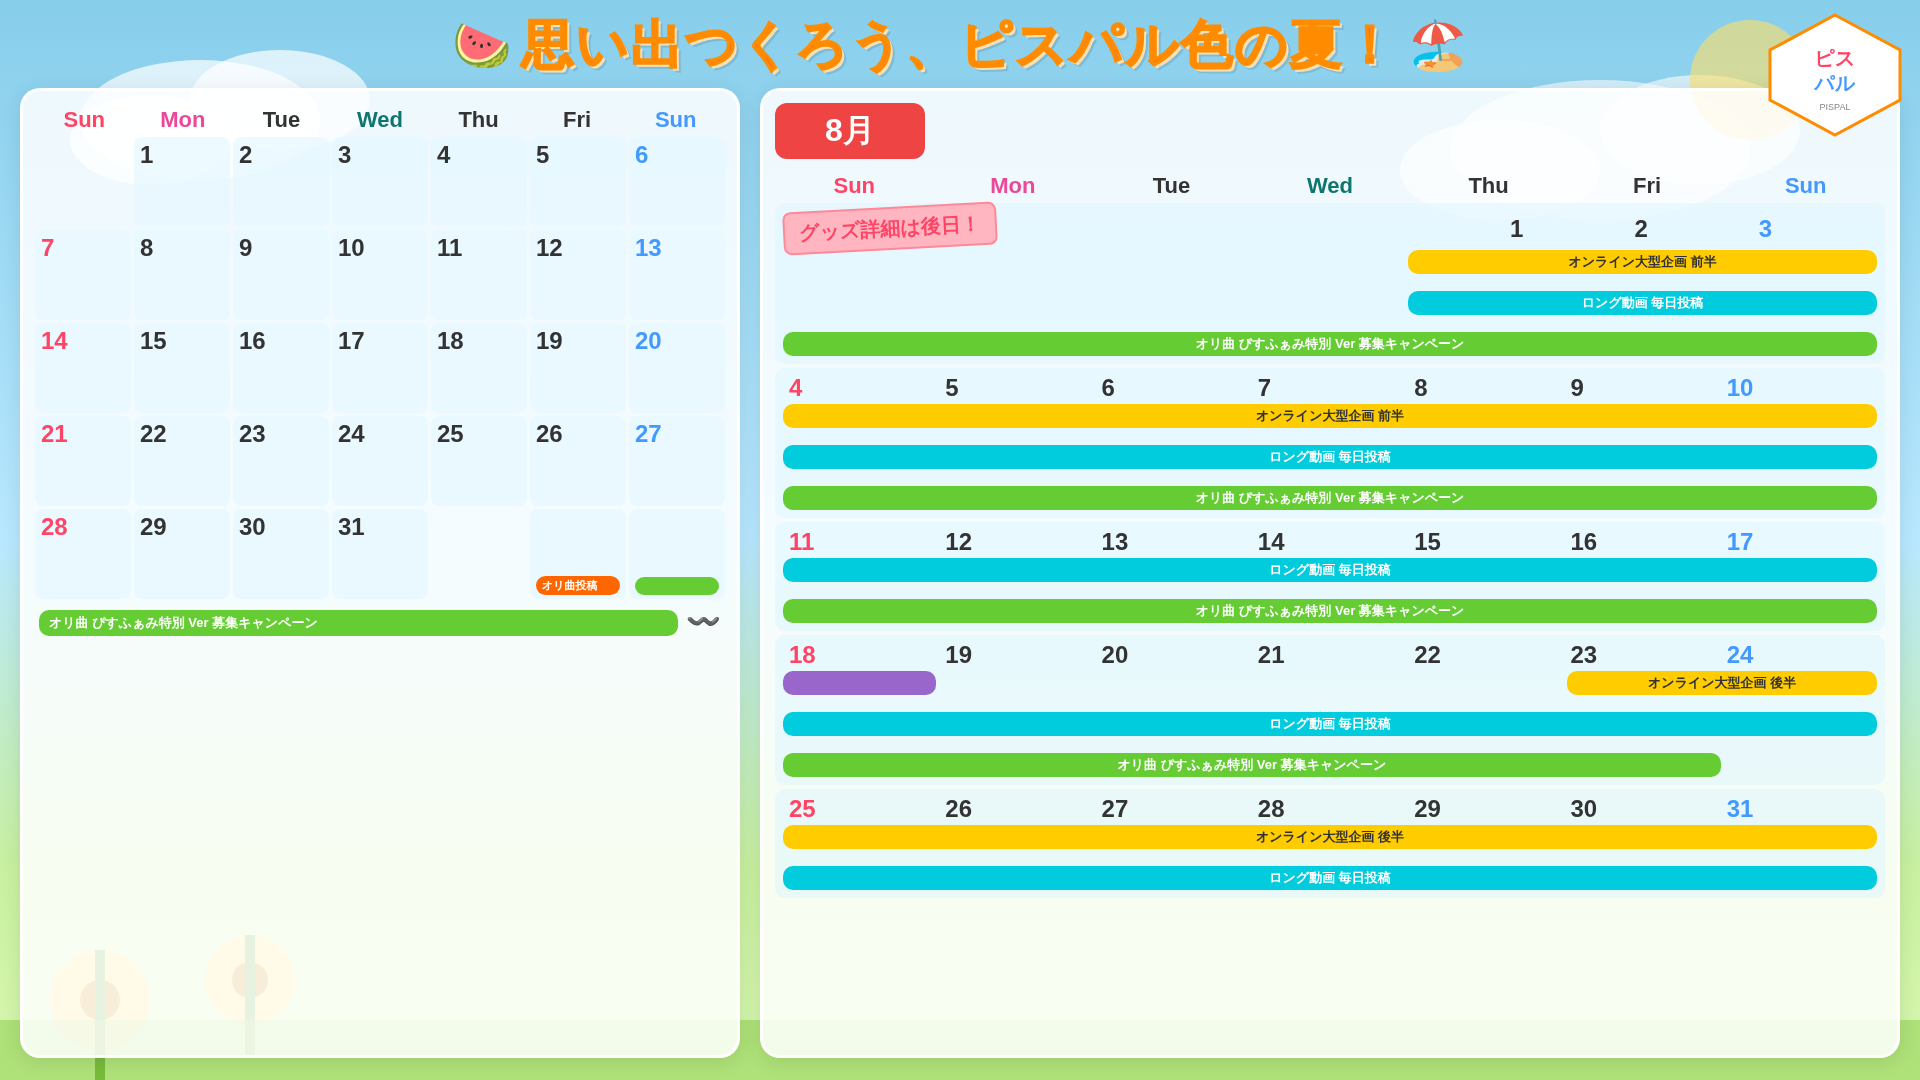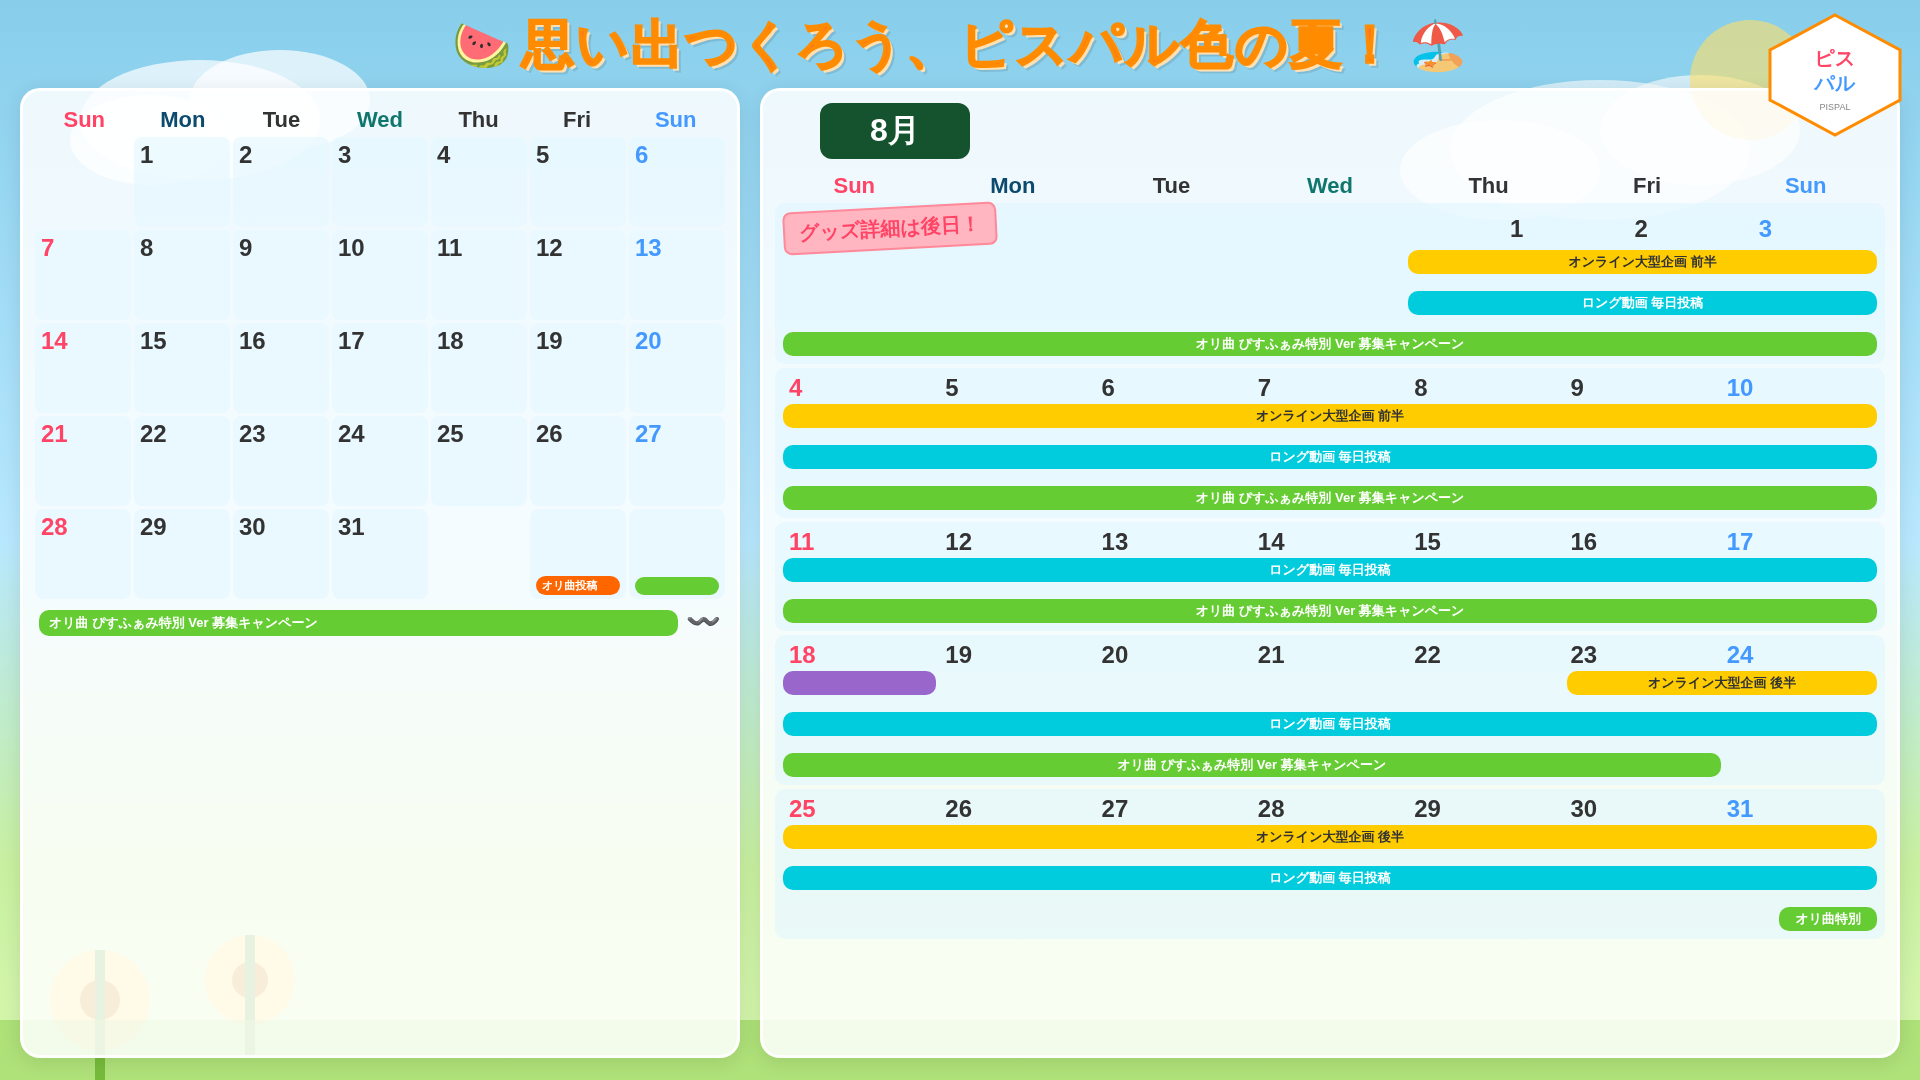--- a/index.html
+++ b/index.html
@@ -88,39 +88,38 @@
       color: white;
       margin-bottom: 10px;
       min-width: 150px;
     }
 
     .month-header.july {
       background: #FF8C00;
     }
 
     .month-header.august {
-      background: #14532d;
-      margin-left: 45px;
+      background: #ef4444;
     }
 
     
     .day-headers {
       display: grid;
       grid-template-columns: repeat(7, 1fr);
     }
 
     .day-header {
       text-align: center;
       font-size: 22px;
       font-weight: 700;
       padding: 4px 0;
     }
 
     .day-header.sun { color: #FF4466; }
-    .day-header.mon { color: #0c4a6e; }
+    .day-header.mon { color: #ec4899; }
     .day-header.tue { color: #333; }
     .day-header.wed { color: #0f766e; }
     .day-header.thu { color: #333; }
     .day-header.fri { color: #333; }
     .day-header.sat { color: #4499FF; }
 
     .day-cell {
       background: rgba(230,248,255,0.7);
       border-radius: 8px;
       min-height: 90px;
@@ -507,23 +506,20 @@
           <div class="aug-day-num">27</div>
           <div class="aug-day-num">28</div>
           <div class="aug-day-num">29</div>
           <div class="aug-day-num">30</div>
           <div class="aug-day-num sat">31</div>
         </div>
         <div class="aug-events">
           <div class="aug-event-bar yellow">オンライン大型企画 後半</div>
           <div class="aug-event-bar cyan">ロング動画 毎日投稿</div>
 
-          <div style="display:flex; justify-content:flex-end;">
-            <div class="aug-event-bar green" style="padding:3px 16px;">オリ曲特別</div>
-          </div>
         </div>
       </div>
 
     </div>
 
   </div>
 
 </div>
 
 </body></html>

